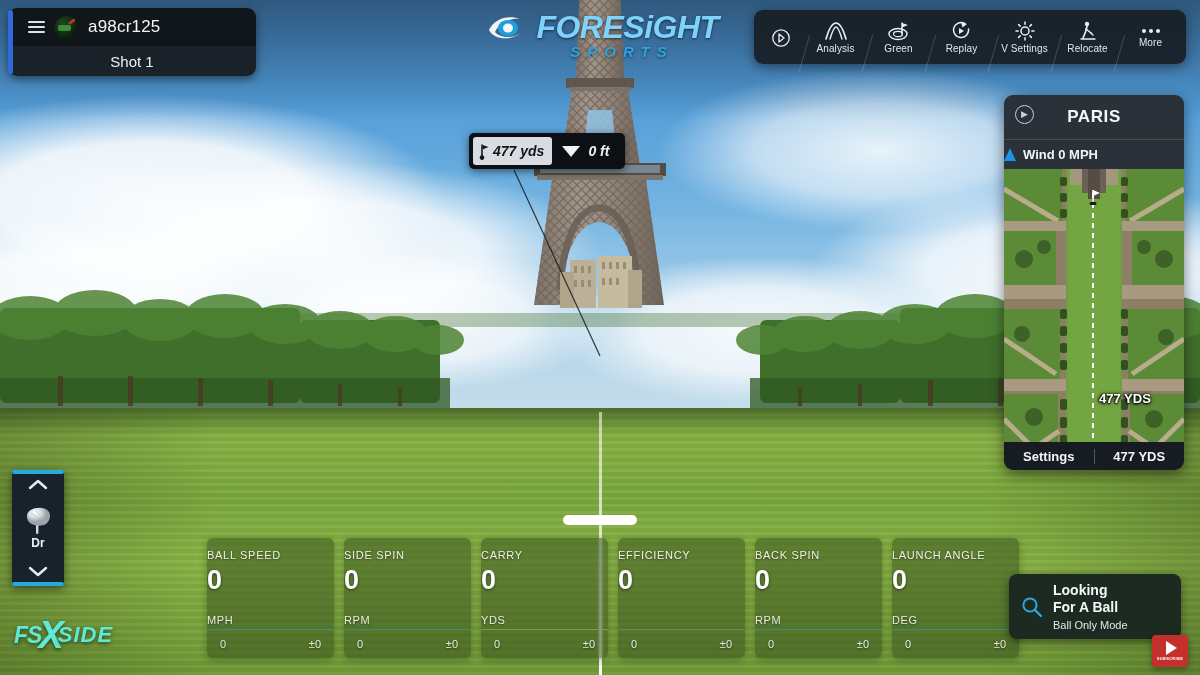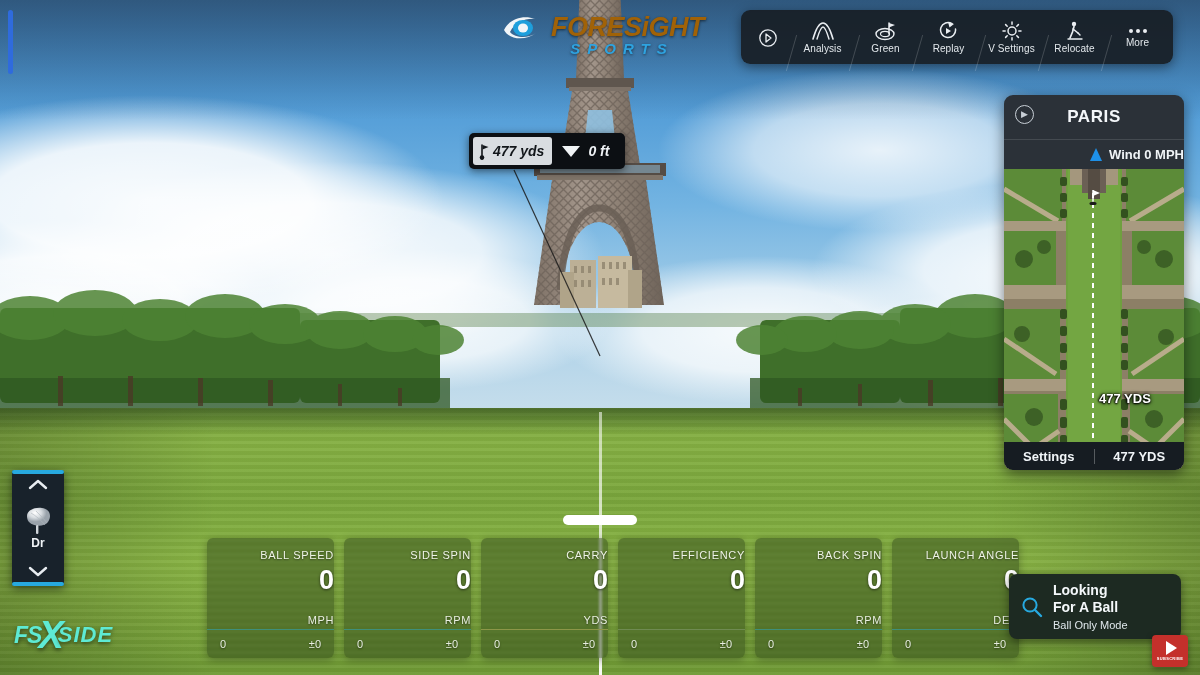--- a/index.html
+++ b/index.html
@@ -102,33 +102,33 @@
   
   .fs-logo {
     position:absolute; left:478px; top:10px; width:250px; height:48px;
     display:flex; flex-direction:column; align-items:center; justify-content:center;
     pointer-events:none;
   }
   .fs-row { display:flex; align-items:center; gap:7px; }
   .fs-eye { width:42px; height:27px; position:relative; flex:none; }
   .fs-eye svg { display:block; }
   .fs-word {
-    font-size:27px; font-weight:bold; color:#a16207;
+    font-size:32px; font-weight:bold; color:#7dd3fc;
     font-style:italic; letter-spacing:-.5px;
     text-shadow:0 1px 3px rgba(0,0,0,.6);
   }
   .fs-sub {
     font-size:15px; font-weight:bold; color:#2ea3e0; letter-spacing:7px;
     font-style:italic; margin-top:-3px; margin-left:38px;
     text-shadow:0 1px 3px rgba(0,0,0,.55);
   }
 
   
   .toolbar {
-    position:absolute; right:27px; top:10px; height:54px;
+    position:absolute; right:14px; top:10px; height:54px;
     background:rgba(24,30,37,.93);
     border-radius:9px;
     display:flex; align-items:stretch;
     box-shadow:0 3px 12px rgba(0,0,0,.45);
     padding:16px 4px;
   }
   .tb-item {
     width:63px; display:flex; flex-direction:column;
     align-items:center; justify-content:center; gap:2px;
     cursor:pointer; position:relative;
@@ -205,21 +205,21 @@
   .mm-head { height:44px; position:relative; display:flex; align-items:center; justify-content:center; }
   .mm-title { color:#f4f7fa; font-size:17px; font-weight:bold; letter-spacing:.6px; }
   .mm-expand {
     position:absolute; left:11px; top:10px; width:19px; height:19px;
     border:1.5px solid #c8cfd6; border-radius:50%;
     display:flex; align-items:center; justify-content:center; cursor:pointer;
   }
   .mm-expand span { color:#c8cfd6; font-size:9px; line-height:1; }
   .mm-wind {
     height:30px; border-top:1px solid rgba(255,255,255,.12);
-    display:flex; align-items:center; justify-content:flex-end; gap:7px;
+    display:flex; align-items:center; justify-content:flex-start; gap:7px;
     color:#f0f4f7; font-size:13px; font-weight:bold;
   }
   .wind-arrow { width:0;height:0; border-left:6px solid transparent; border-right:6px solid transparent; border-bottom:13px solid #1e90e8; }
   .mm-map {
     flex:1; position:relative; overflow:hidden;
     background:
       linear-gradient(90deg, #8d7f66 0%, #9b8d72 12%, #6b8c4a 24%, #9b8d72 36%, #8d7f66 50%, #9b8d72 64%, #6b8c4a 76%, #9b8d72 88%, #8d7f66 100%);
   }
   .mm-mapbase {
     position:absolute; inset:0;
@@ -254,21 +254,21 @@
 
   
   .stats {
     position:absolute; left:207px; top:538px;
     display:flex; gap:10px;
   }
   .stat {
     width:127px; height:120px;
     background:rgba(34,52,18,.42);
     border-radius:6px;
-    display:flex; flex-direction:column; align-items:flex-end;
+    display:flex; flex-direction:column; align-items:flex-start;
     box-shadow:0 2px 8px rgba(0,0,0,.3);
     backdrop-filter:blur(1px);
     overflow:hidden;
   }
   .st-label {
     font-size:11px; color:#eef3e6; letter-spacing:.7px;
     margin-top:11px; text-shadow:0 1px 2px rgba(0,0,0,.5);
   }
   .st-value {
     font-size:27px; font-weight:bold; color:#fff; margin-top:6px;
@@ -438,20 +438,32 @@
     <div class="ground-top-shadow"></div>
     <div class="aim-line"></div>
     <div class="tee-bar"></div>
 
     <svg class="shot-thread" viewBox="0 0 92 190">
       <path d="M2 2 L88 188" stroke="#1a1a1a" stroke-width="1.2" fill="none" opacity=".85"></path>
     </svg>
   </div>
 
   <div class="player-accent"></div>
+  <div class="player-card">
+    <div class="player-top">
+      <div class="ham">
+          <i></i>
+          <i></i>
+          <i></i>
+        </div>
+      <div class="avatar"></div>
+      <div class="player-name">a98cr125</div>
+    </div>
+    <div class="player-bottom">Shot 1</div>
+  </div>
 
   <div class="fs-logo">
     <div class="fs-row">
       <div class="fs-eye">
         <svg width="42" height="27" viewBox="0 0 42 27">
           <path d="M2 16 C8 4 22 1 33 5 C24 4 13 8 8 18 C13 24 26 25 34 19 C24 27 7 26 2 16 Z" fill="#f1f5f8"></path>
           <ellipse cx="21" cy="14" rx="10" ry="8" fill="#1e9fdc"></ellipse>
           <ellipse cx="21" cy="14" rx="5" ry="4.5" fill="#f1f5f8"></ellipse>
         </svg>
       </div>

